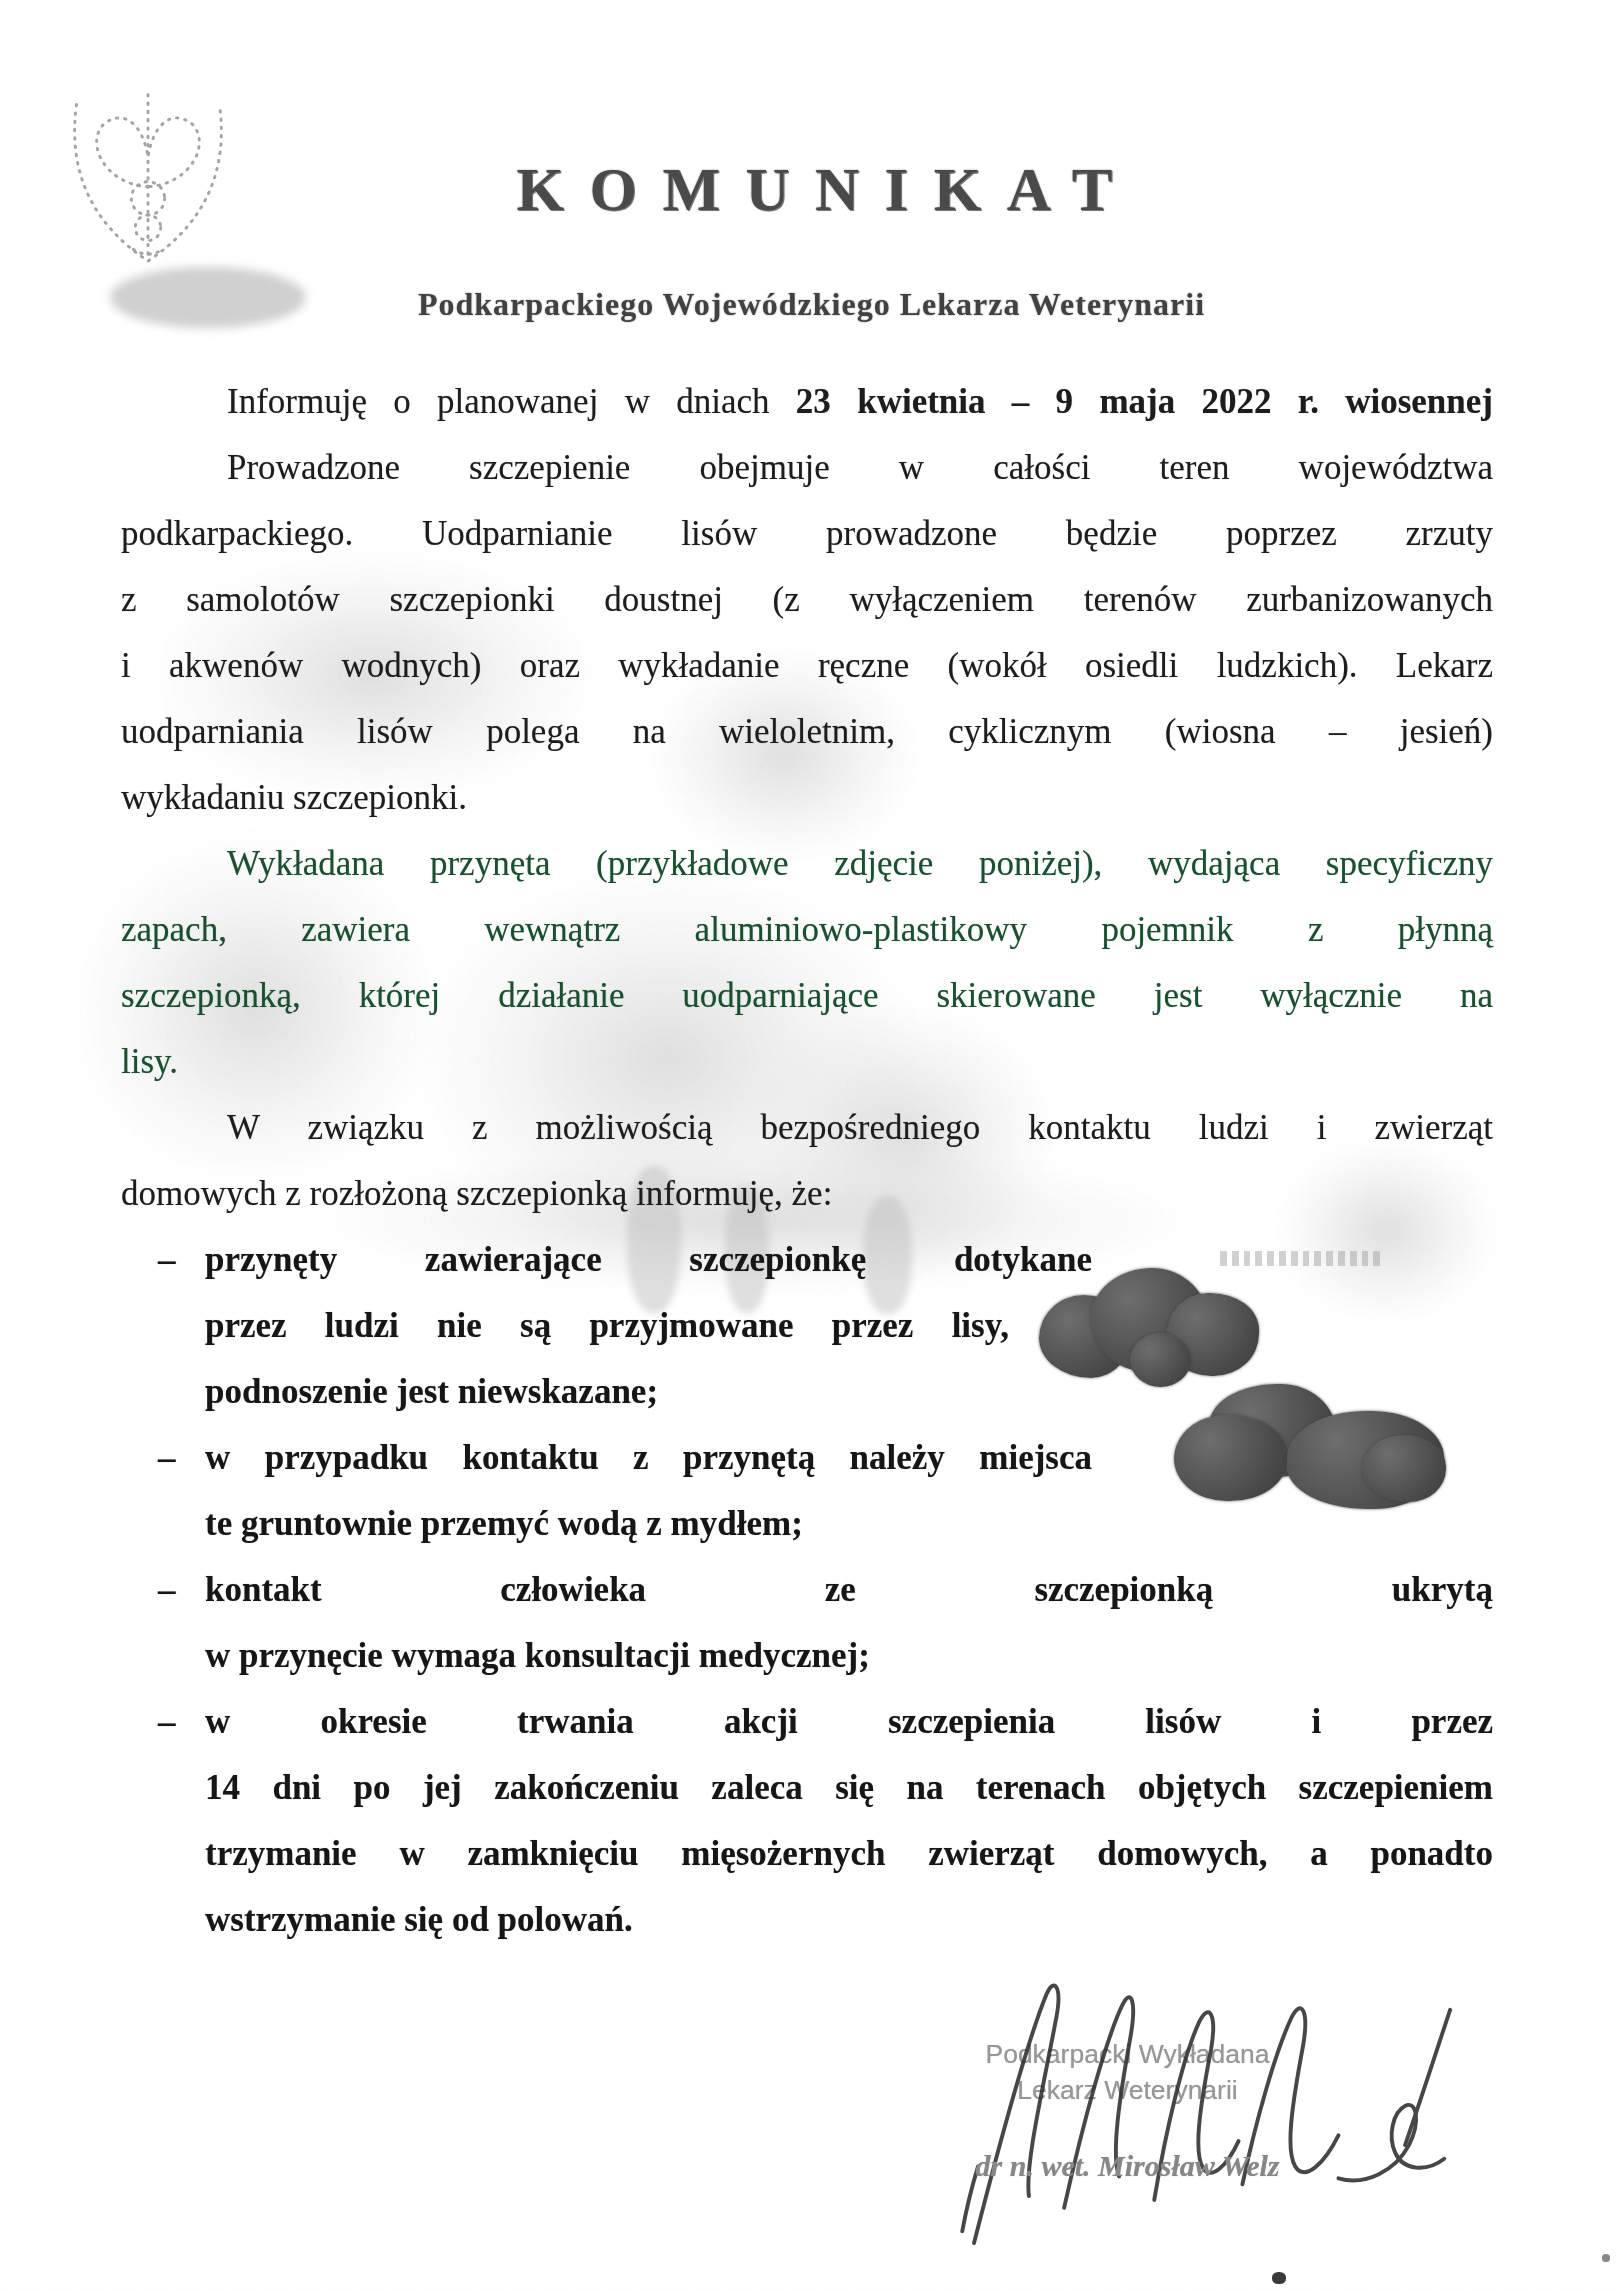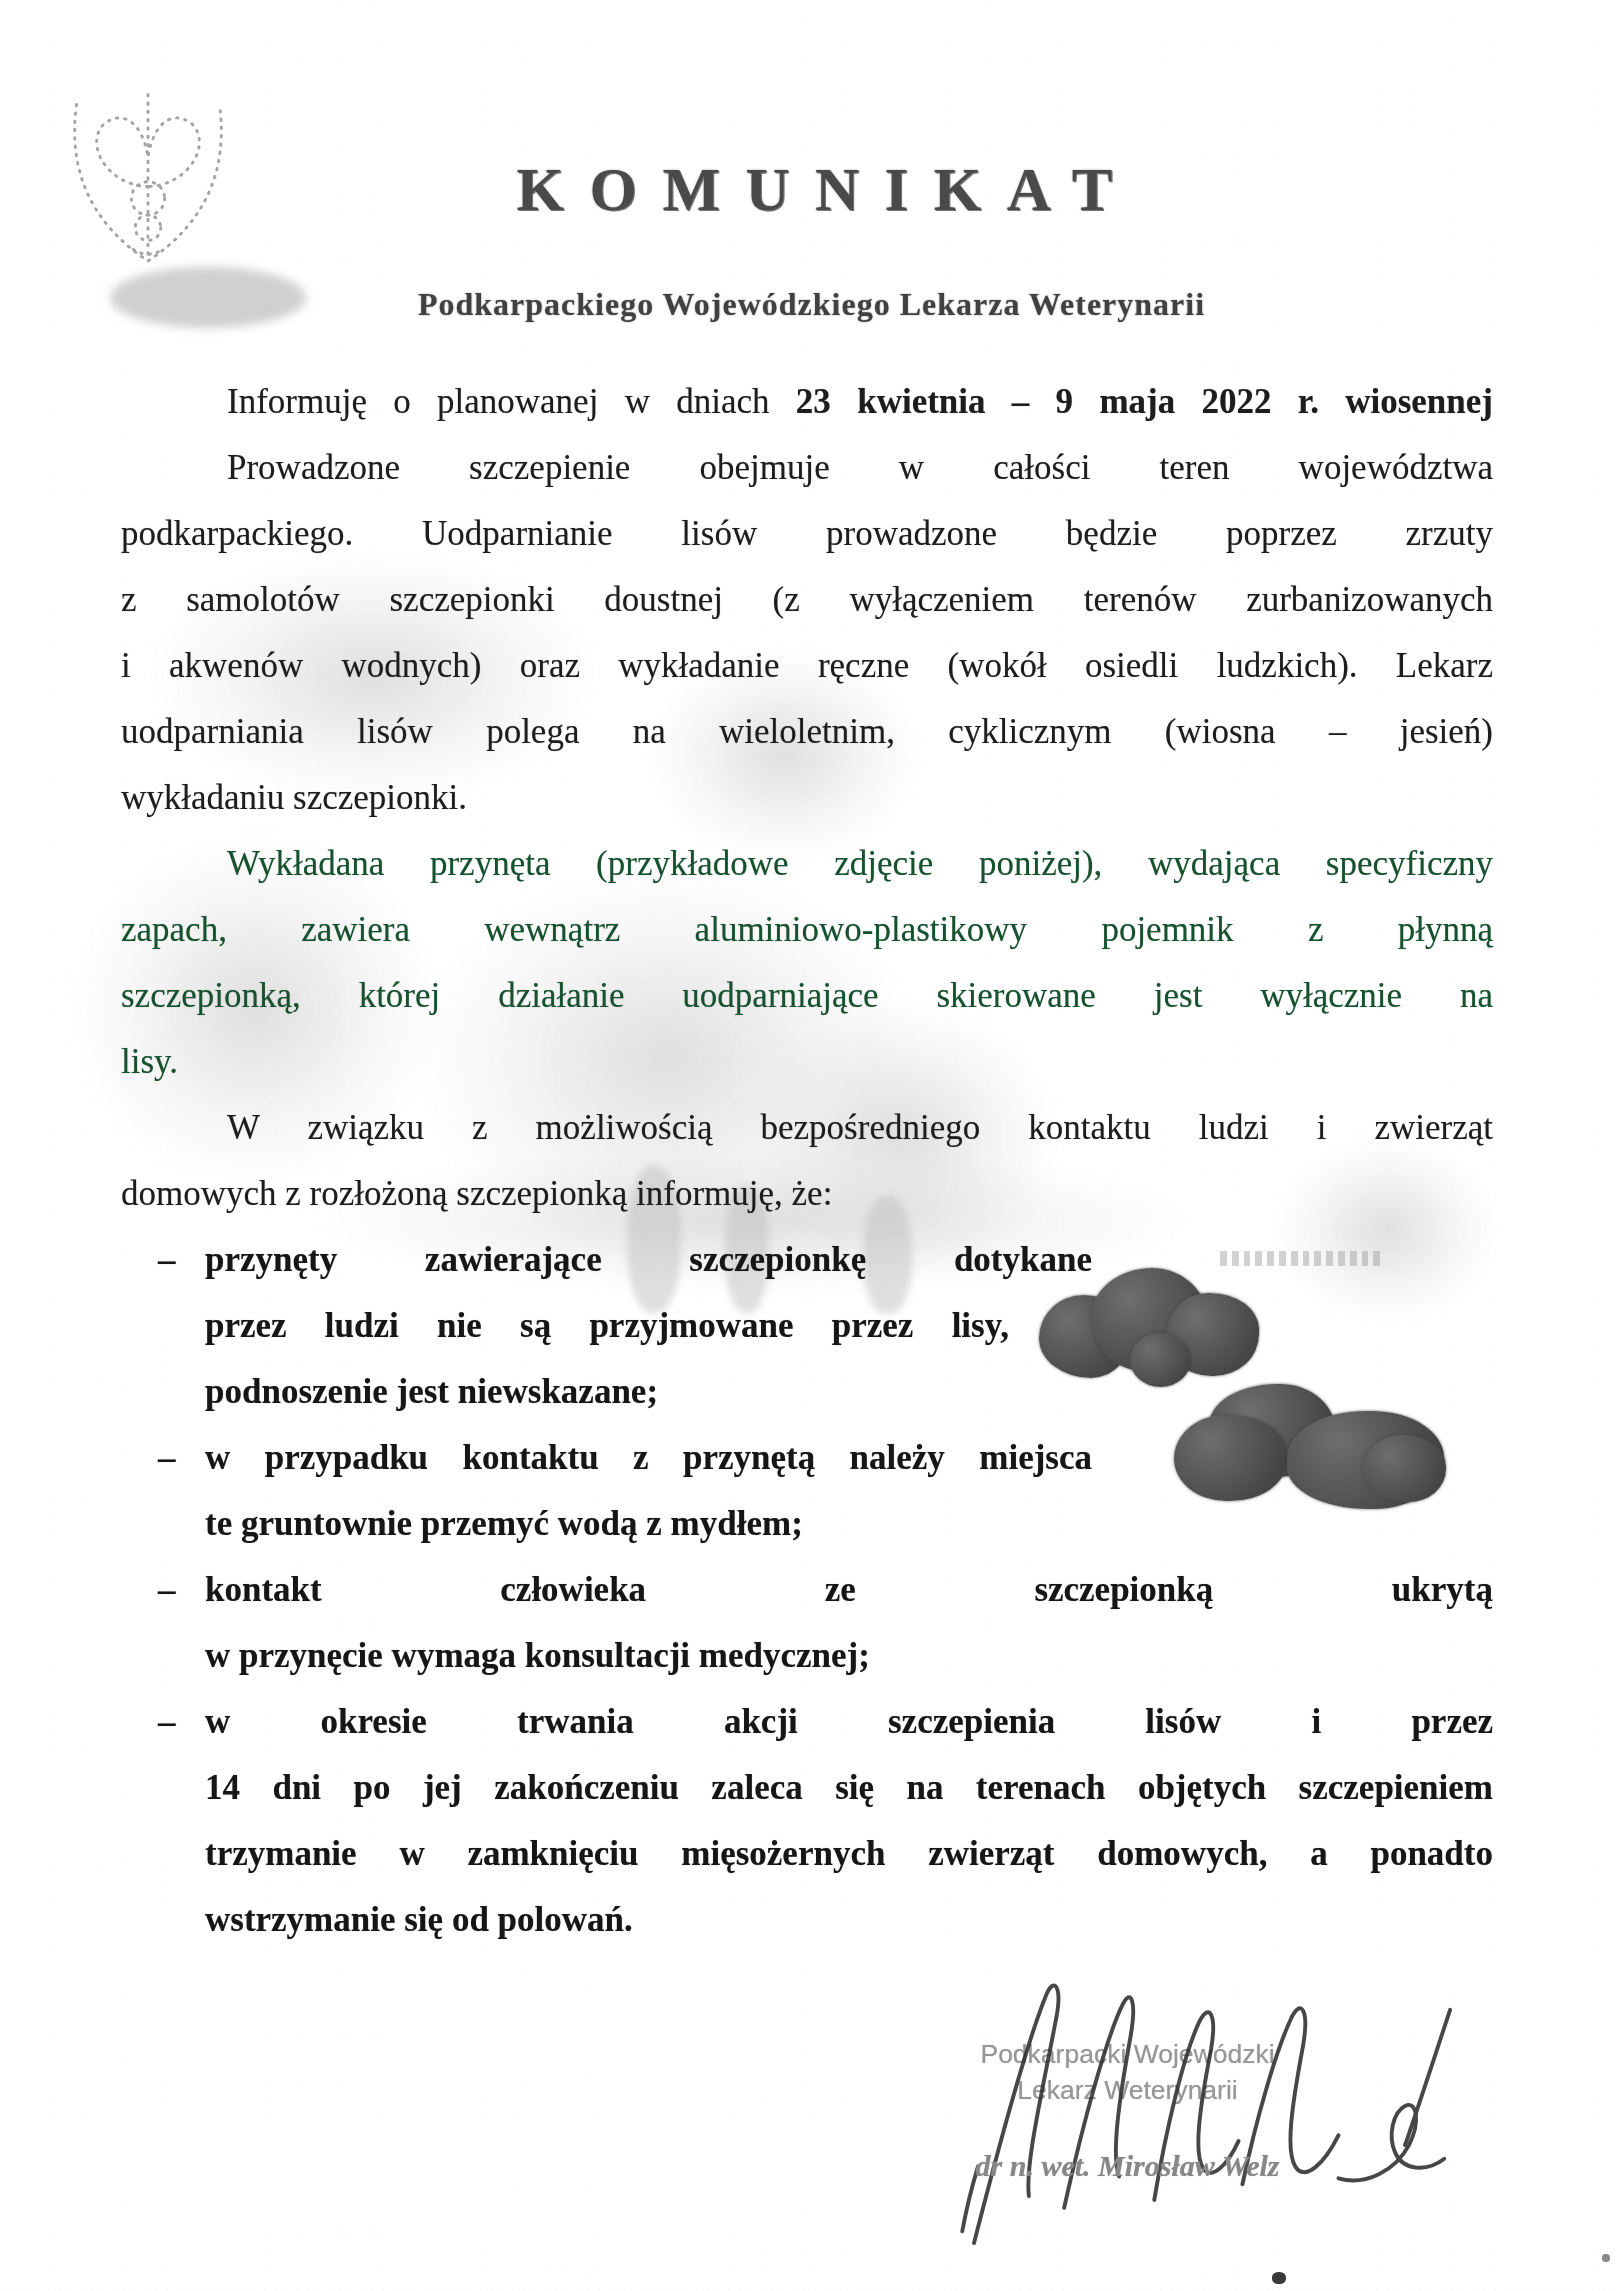--- a/index.html
+++ b/index.html
@@ -176,21 +176,21 @@
     <div class="pellet" style="left:54px;top:2px;width:118px;height:103px;border-radius:52% 48% 55% 45%/48% 54% 46% 52%;"></div>
     <div class="pellet" style="left:129px;top:27.4px;width:93px;height:83px;border-radius:46% 54% 50% 50%/55% 45% 52% 48%;"></div>
     <div class="pellet" style="left:93px;top:67px;width:61px;height:54px;border-radius:50%;"></div>
     <div class="pellet" style="left:172px;top:118px;width:127px;height:93px;border-radius:55% 45% 48% 52%/46% 54% 50% 50%;"></div>
     <div class="pellet" style="left:137px;top:149px;width:113px;height:86px;border-radius:47% 53% 52% 48%/53% 47% 49% 51%;"></div>
     <div class="pellet" style="left:250px;top:145px;width:157px;height:98px;border-radius:52% 48% 46% 54%/50% 50% 55% 45%;"></div>
     <div class="pellet" style="left:325px;top:169px;width:84px;height:67px;border-radius:50% 50% 45% 55%/52% 48% 50% 50%;"></div>
   </div>
 
   <div class="sig-block">
-    <div class="stamp l1">Podkarpacki Wojewódzki</div>
+    <div class="stamp l1">Podkarpacki Wykładana</div>
     <div class="stamp l2">Lekarz Weterynarii</div>
     <svg class="scrawl" viewBox="0 0 540 300">
       <g fill="none" stroke="#2e2e2e" stroke-width="4" stroke-linecap="round" opacity="0.88">
         <path d="M36,284 C40,262 46,238 52,218"></path>
         <path d="M48,296 C70,210 100,95 122,42 C130,24 138,34 132,66 C118,140 100,216 104,248"></path>
         <path d="M140,260 C160,170 184,84 200,52 C208,36 214,48 208,84 C196,150 188,206 196,228"></path>
         <path d="M232,252 C244,180 262,104 278,70 C288,50 296,62 290,98 C278,160 272,204 282,220 C290,232 306,218 318,192"></path>
         <path d="M322,236 C336,170 356,100 372,66 C382,46 390,58 384,94 C372,158 366,202 376,218 C386,234 406,214 420,186"></path>
         <path d="M420,230 C448,238 478,222 492,196 C504,172 500,150 488,156 C476,162 470,186 478,204 C486,222 510,224 528,210"></path>
         <path d="M488,196 C504,150 520,100 534,58"></path>

